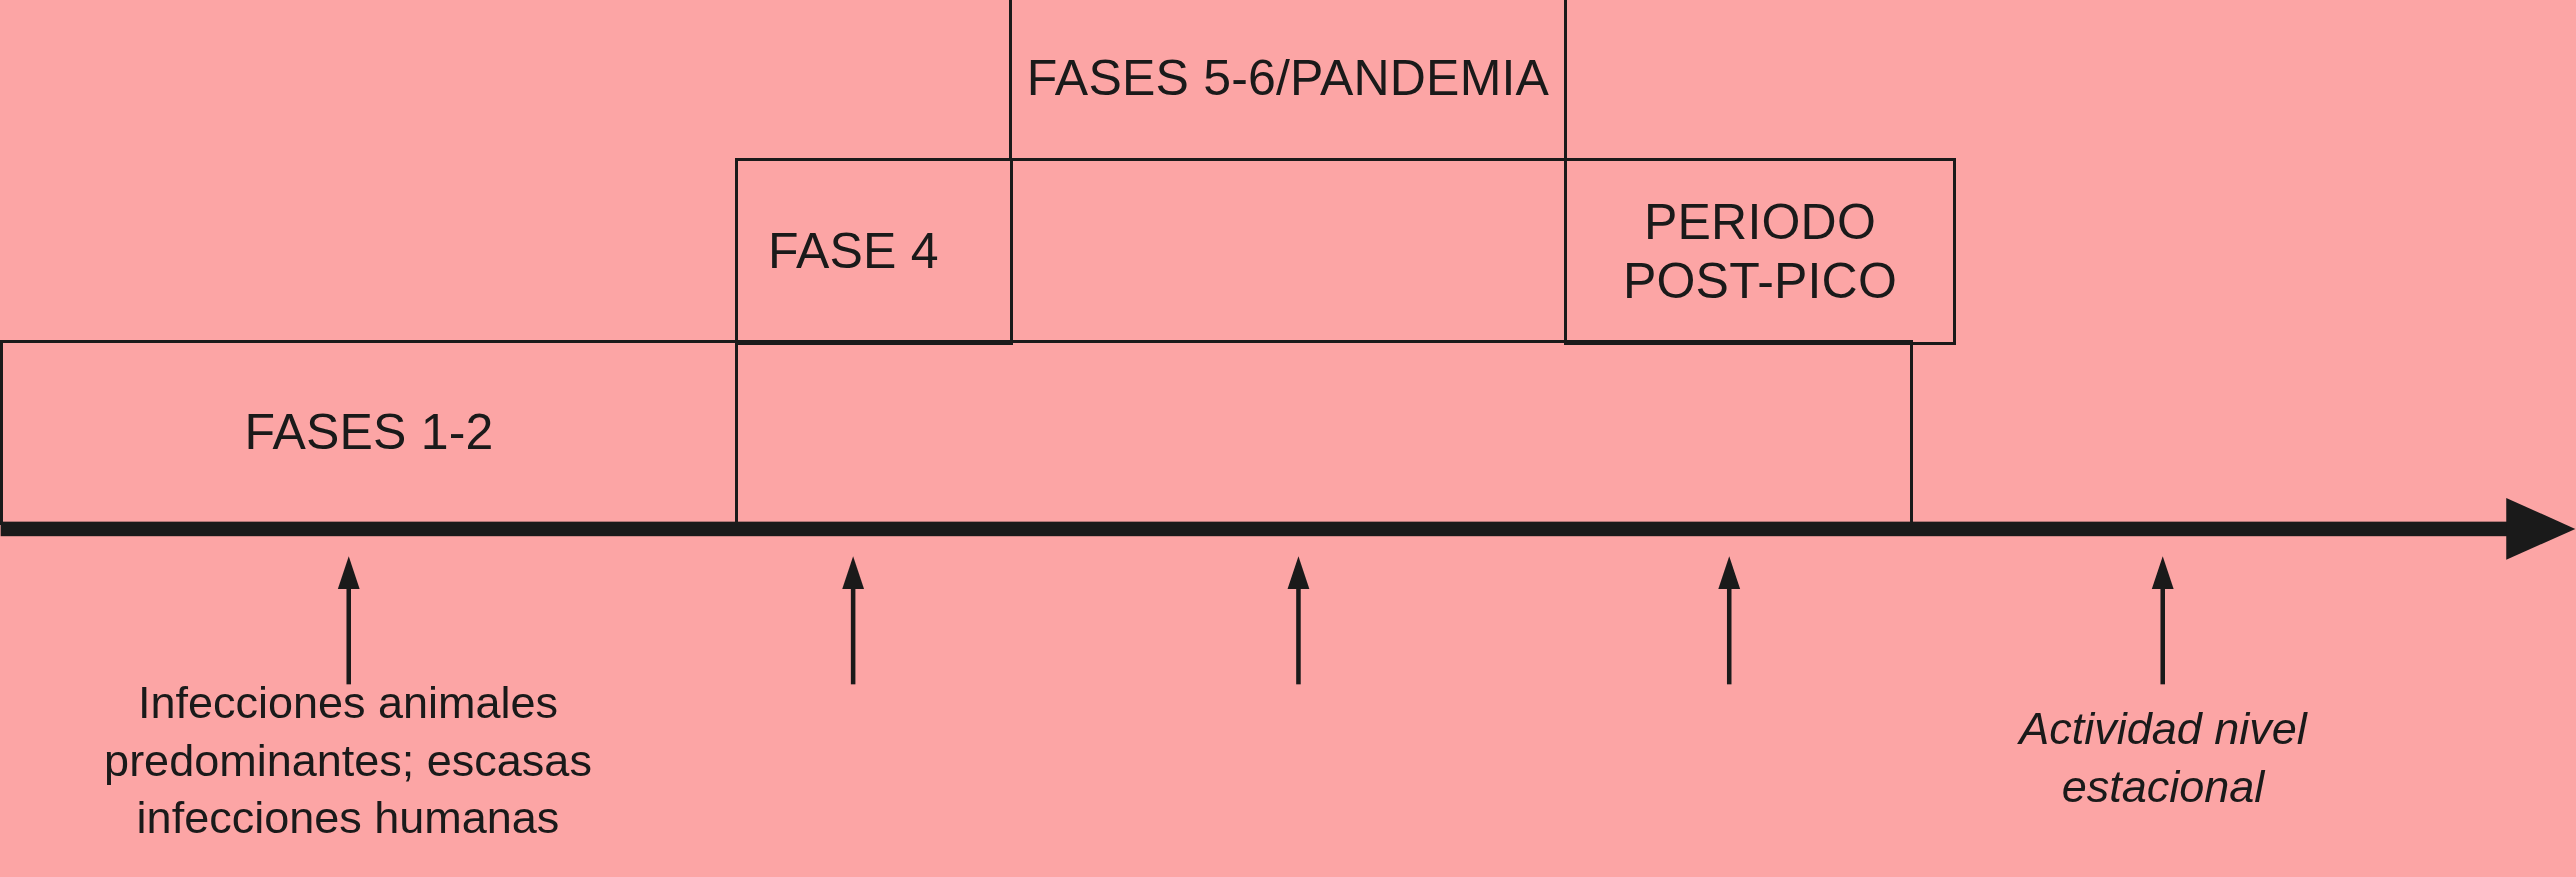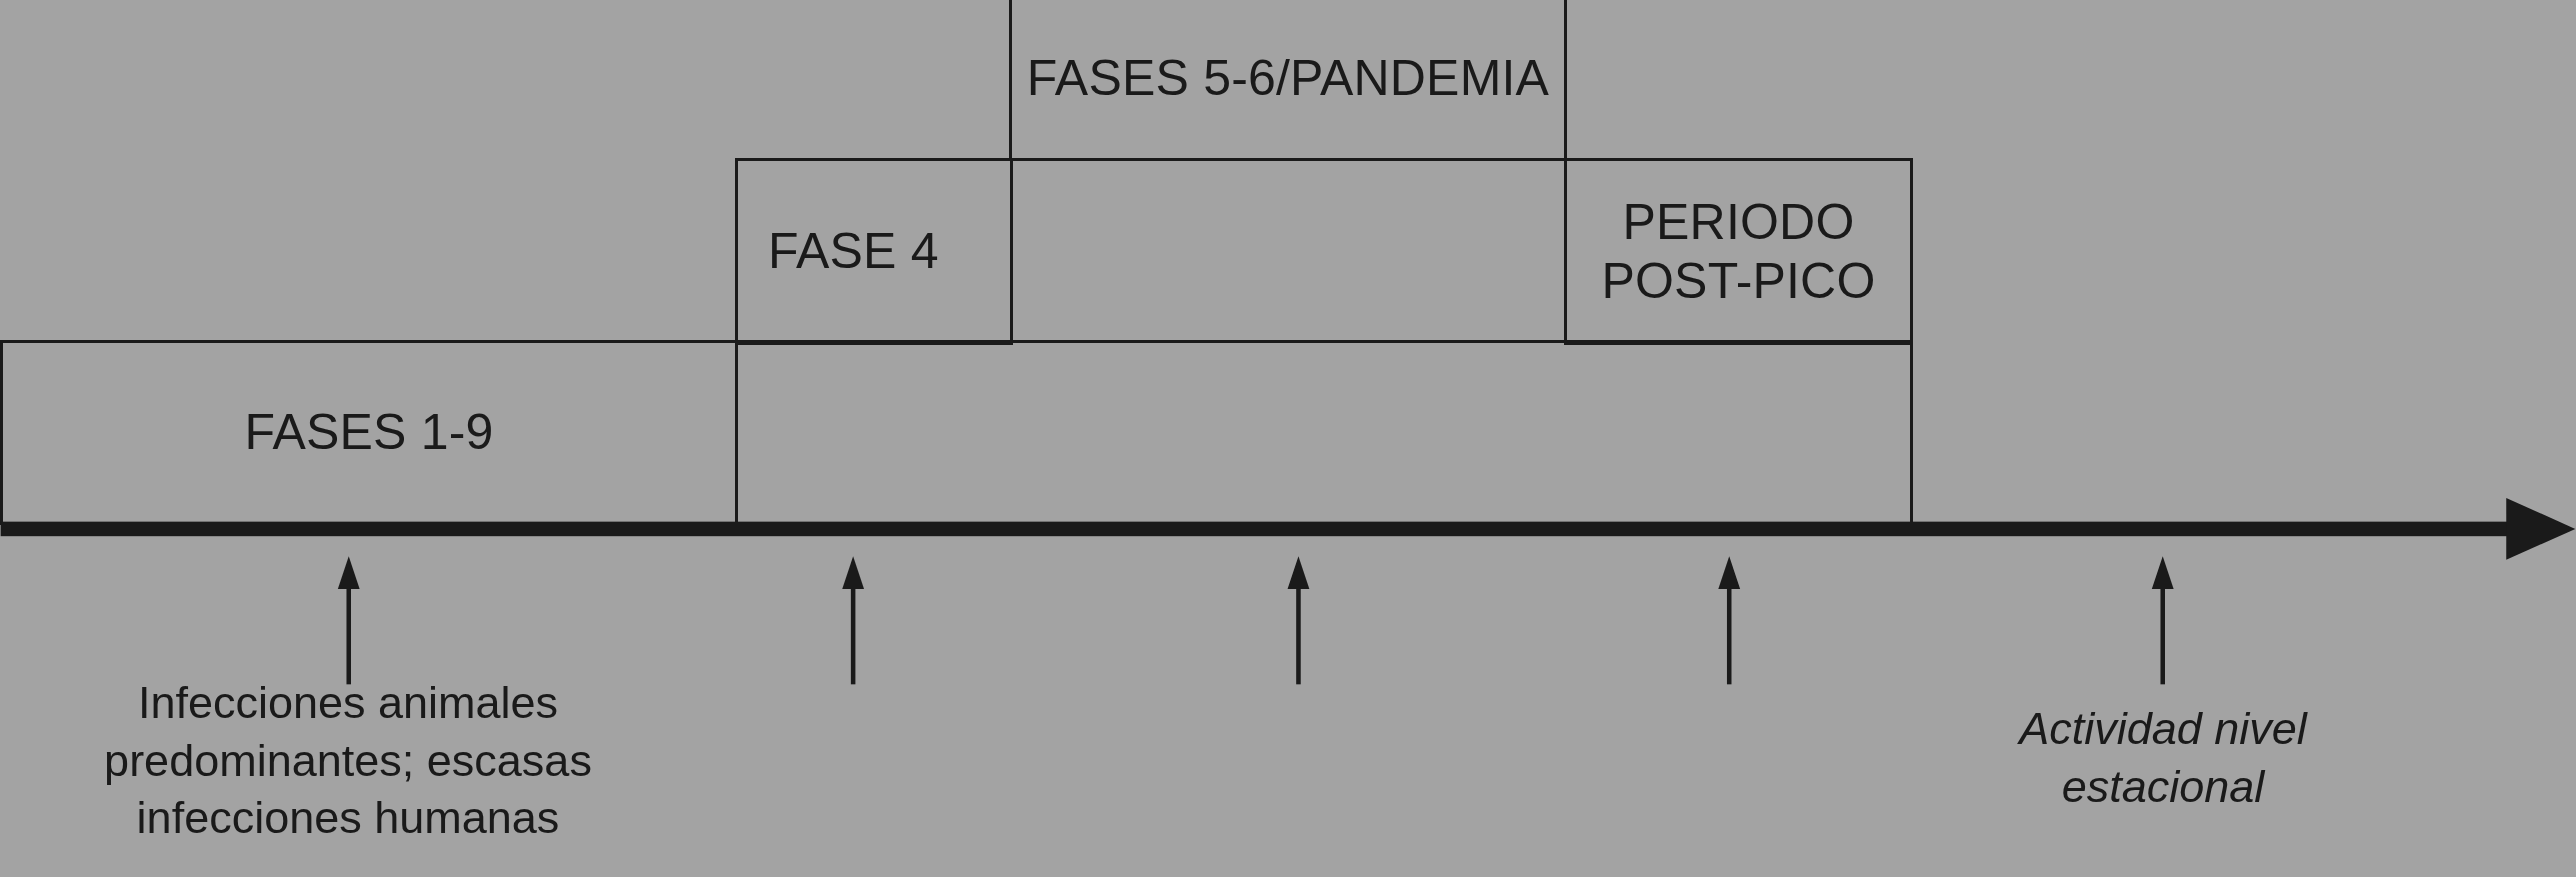--- a/index.html
+++ b/index.html
@@ -4,21 +4,21 @@
 <style>
   html, body {
     margin: 0;
     padding: 0;
     background: #ffffff;
   }
   #stage {
     position: relative;
     width: 2576px;
     height: 877px;
-    background: #a3a3a3;
+    background: #fca5a5;
     font-family: "Liberation Sans", sans-serif;
     color: #1a1a1a;
     overflow: hidden;
   }
   svg.layer {
     position: absolute;
     left: 0;
     top: 0;
     width: 2576px;
     height: 877px;
@@ -43,21 +43,21 @@
     text-align: center;
   }
   .label-left {
     justify-content: flex-start;
     text-align: left;
     padding-left: 30px;
   }
   
   #box-fases-5-6 { left: 1009px; top: -3.6px;  width: 558px; height: 165px; }
   #box-fase-4    { left: 735px;  top: 158px; width: 278px; height: 187px; }
-  #box-post-pico { left: 1564px; top: 158px; width: 349px; height: 187px; }
+  #box-post-pico { left: 1564px; top: 158px; width: 392px; height: 187px; }
   #box-fases-1-3 { left: 0px;    top: 340px; width: 738px; height: 185px; }
   #box-middle-low{ left: 735px;  top: 340px; width: 1178px;height: 185px; }
   #box-post-pand { left: 1909px; top: 340px; width: 355px; height: 185px; }
 
   .ann-label {
     position: absolute;
     font-size: 45px;
     line-height: 1.28;
     text-align: center;
     white-space: pre-line;
@@ -82,21 +82,21 @@
   <div class="phase-box label-left" id="box-fase-4">
     <span class="phase-label">FASE 4</span>
   </div>
 
   <div class="phase-box label-center" id="box-post-pico">
     <span class="phase-label">PERIODO
 POST-PICO</span>
   </div>
 
   <div class="phase-box label-center" id="box-fases-1-3">
-    <span class="phase-label">FASES 1-9</span>
+    <span class="phase-label">FASES 1-2</span>
   </div>
 
   <div class="phase-box label-center" id="box-middle-low">
     <span class="phase-label"></span>
   </div>
 
 
   <svg class="layer" viewBox="0 0 2833 965" xmlns="http://www.w3.org/2000/svg">
 
     <rect x="0" y="574" width="2760" height="16" fill="#1a1a1a"></rect>

